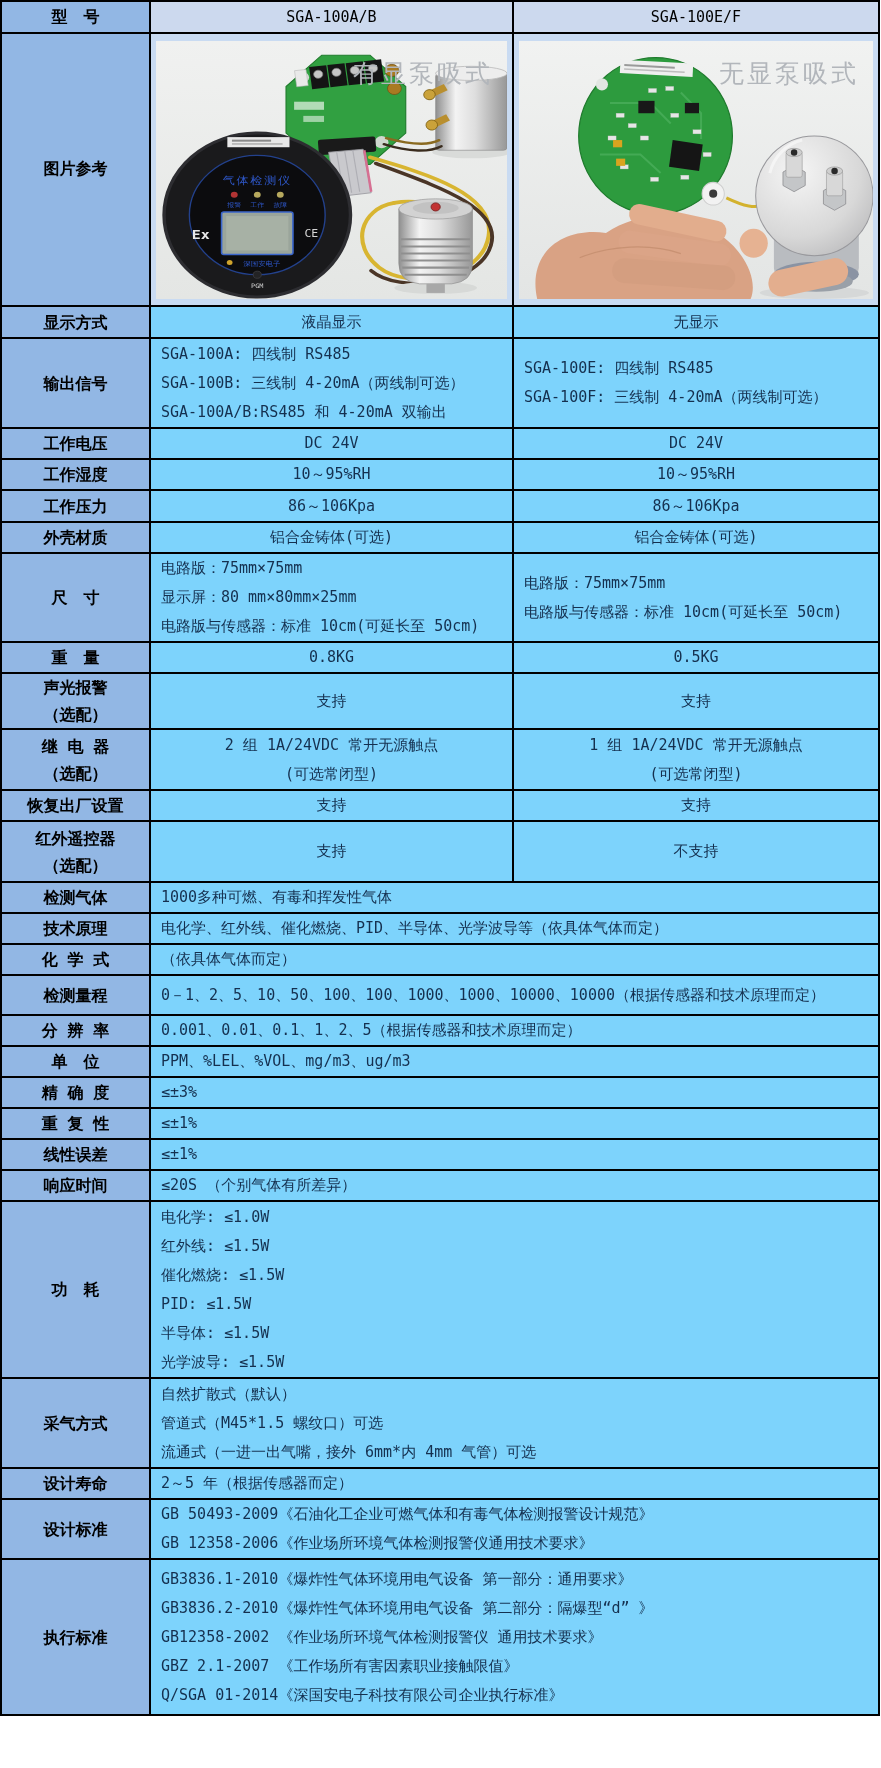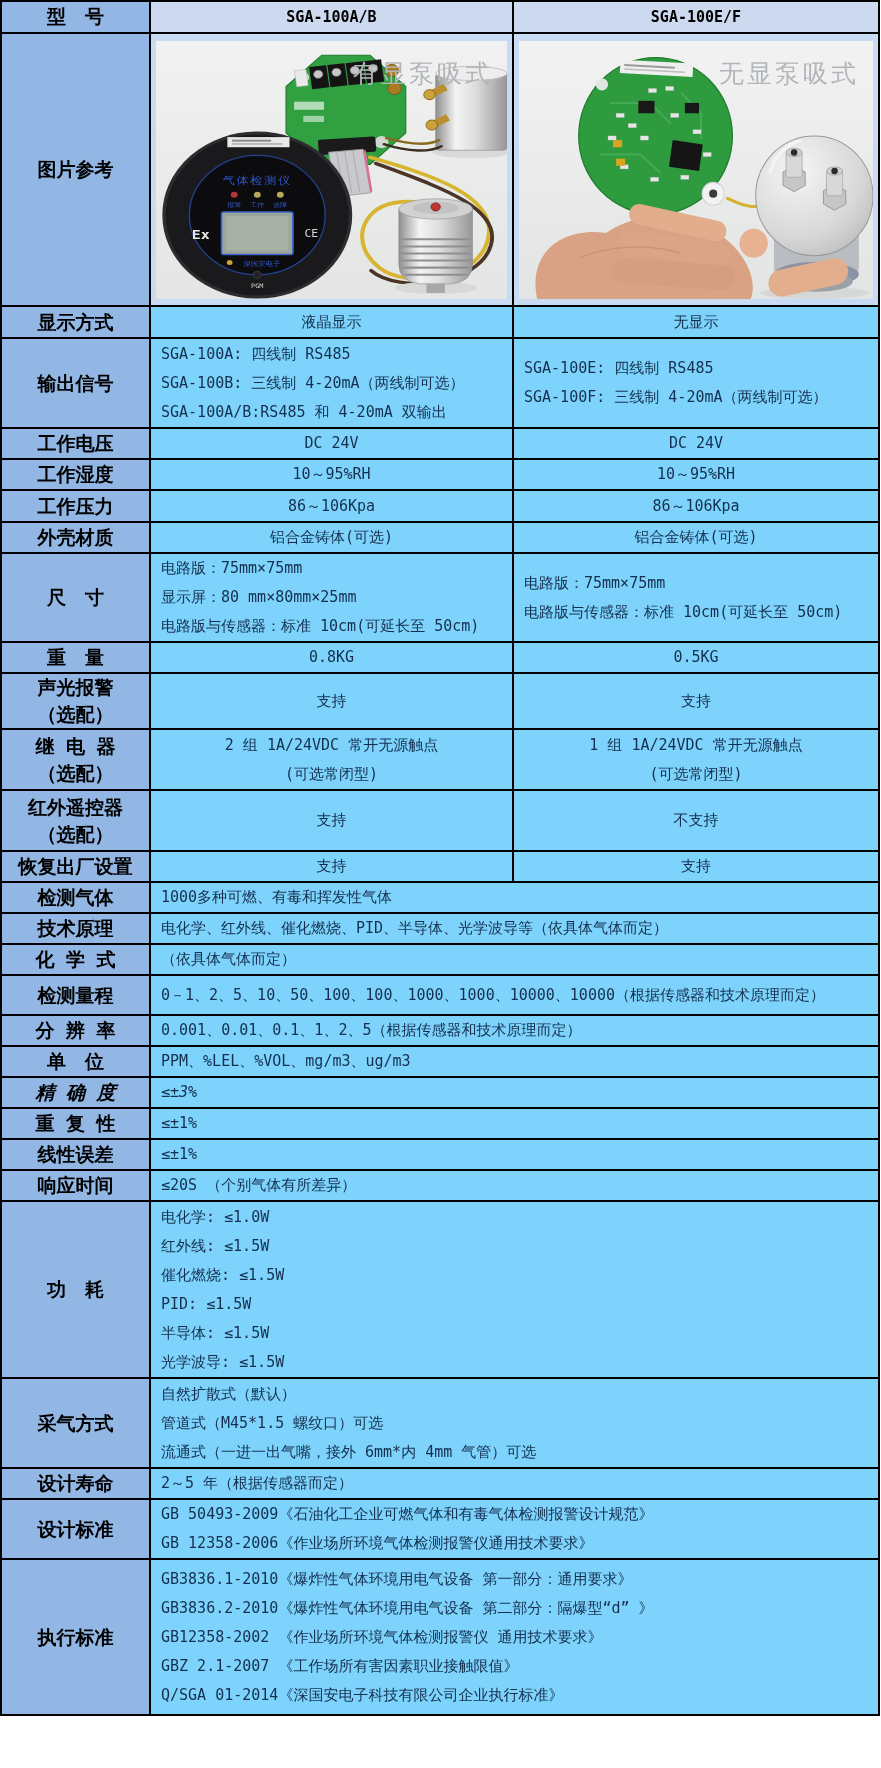--- a/index.html
+++ b/index.html
@@ -17,27 +17,27 @@
   td{
     border:2px solid #000;
     vertical-align:middle;
     padding:0;
     overflow:hidden;
   }
   .label-cell{
     background:#92b7e4;
     color:#000;
     font-weight:700;
-    font-size:19px;
+    font-size:16px;
     text-align:center;
   }
   .head-cell{
     background:#ccd9ee;
     color:#000;
-    font-weight:700;
+    font-weight:400;
     font-size:15px;
     text-align:center;
   }
   .cell{
     background:#7dd3fc;
     color:#15304f;
     font-size:15px;
   }
   .cell.center{text-align:center;}
   .cell.left{text-align:left;padding-left:10px;padding-right:4px;}
@@ -397,43 +397,43 @@
         </td>
         <td class="cell center">
           <div class="line">2 组 1A/24VDC 常开无源触点</div>
           <div class="line">(可选常闭型)</div>
         </td>
         <td class="cell center">
           <div class="line">1 组 1A/24VDC 常开无源触点</div>
           <div class="line">(可选常闭型)</div>
         </td>
       </tr>
+      <tr style="height: 31px;">
+        <td class="label-cell">
+          <div class="line">恢复出厂设置</div>
+        </td>
+        <td class="cell center">
+          <div class="line">支持</div>
+        </td>
+        <td class="cell center">
+          <div class="line">支持</div>
+        </td>
+      </tr>
       <tr style="height: 61px;">
         <td class="label-cell">
           <div class="line">红外遥控器</div>
           <div class="line">（选配）</div>
         </td>
         <td class="cell center">
           <div class="line">支持</div>
         </td>
         <td class="cell center">
           <div class="line">不支持</div>
         </td>
       </tr>
-      <tr style="height: 31px;">
-        <td class="label-cell">
-          <div class="line">恢复出厂设置</div>
-        </td>
-        <td class="cell center">
-          <div class="line">支持</div>
-        </td>
-        <td class="cell center">
-          <div class="line">支持</div>
-        </td>
-      </tr>
       <tr style="height: 30px;">
         <td class="label-cell">
           <div class="line">检测气体</div>
         </td>
         <td class="cell left" colspan="2">
           <div class="line">1000多种可燃、有毒和挥发性气体</div>
         </td>
       </tr>
       <tr style="height: 31px;">
         <td class="label-cell">
@@ -468,21 +468,21 @@
         </td>
       </tr>
       <tr style="height: 30px;">
         <td class="label-cell">
           <div class="line">单　位</div>
         </td>
         <td class="cell left" colspan="2">
           <div class="line">PPM、%LEL、%VOL、mg/m3、ug/m3</div>
         </td>
       </tr>
-      <tr style="height: 31px; font-style: italic;">
+      <tr style="height: 31px;">
         <td class="label-cell">
           <div class="line">精 确 度</div>
         </td>
         <td class="cell left" colspan="2">
           <div class="line">≤±3%</div>
         </td>
       </tr>
       <tr style="height: 31px;">
         <td class="label-cell">
           <div class="line">重 复 性</div>

